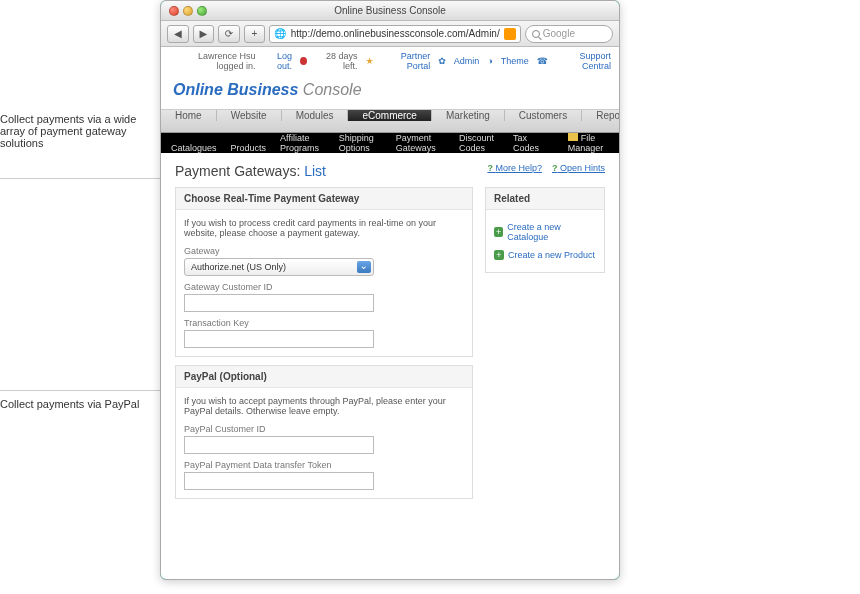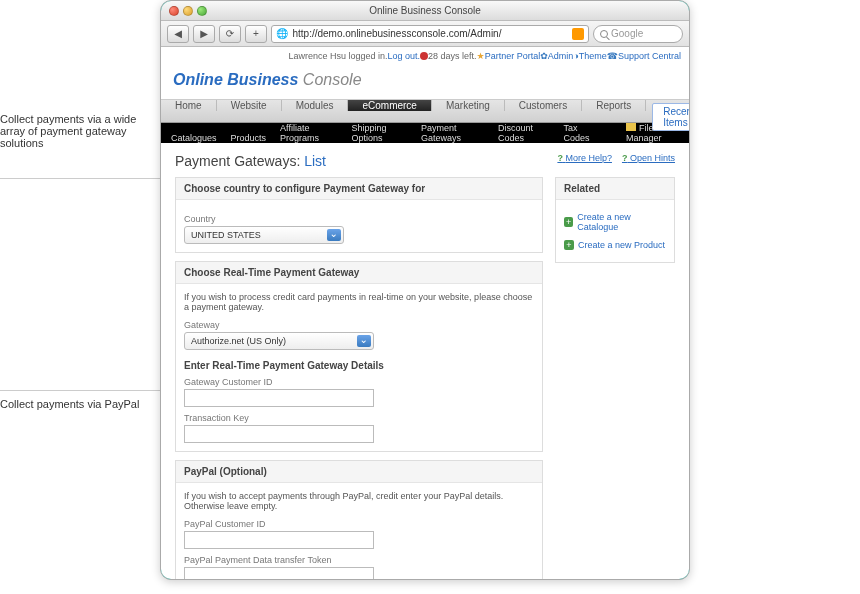--- a/index.html
+++ b/index.html
@@ -4,21 +4,21 @@
 <style>
 * { margin: 0; padding: 0; box-sizing: border-box; }
 body { font-family: "Lucida Grande", Arial, sans-serif; font-size: 11px; background: #fff; width: 860px; height: 594px; position: relative; }
 
 .annotations { position: absolute; left: 0; top: 0; width: 160px; font-size: 11px; color: #333; }
 .annotation-1 { position: absolute; top: 113px; left: 0; width: 155px; }
 .annotation-2 { position: absolute; top: 398px; left: 0; width: 155px; }
 .annotation-line-1 { position: absolute; top: 178px; left: 0; width: 185px; height: 1px; background: #ccc; }
 .annotation-line-2 { position: absolute; top: 390px; left: 0; width: 215px; height: 1px; background: #ccc; }
 
-.browser { position: absolute; left: 160px; top: 0; width: 530px; height: 580px; border: 1px solid #aaa; border-radius: 11px; background: #14b8a6; box-shadow: 0 2px 10px rgba(0,0,0,0.2); overflow: hidden; display: flex; flex-direction: column; }
+.browser { position: absolute; left: 160px; top: 0; width: 460px; height: 580px; border: 1px solid #aaa; border-radius: 6px; background: #14b8a6; box-shadow: 0 2px 10px rgba(0,0,0,0.2); overflow: hidden; display: flex; flex-direction: column; }
 
 .titlebar { height: 20px; background: linear-gradient(#f9f9f9,#dcdcdc); border-bottom: 1px solid #bbb; display: flex; align-items: center; padding: 0 8px; font-size: 10px; color: #444; position: relative; }
 .traffic { display: flex; gap: 4px; }
 .tlight { width: 10px; height: 10px; border-radius: 50%; border: 1px solid rgba(0,0,0,0.2); }
 .tl-r { background: radial-gradient(circle at 30% 30%, #ff8a7a, #d9442c); }
 .tl-y { background: radial-gradient(circle at 30% 30%, #ffd97a, #d9a02c); }
 .tl-g { background: radial-gradient(circle at 30% 30%, #9bea7a, #4aa739); }
 .titlebar .title { position: absolute; left: 0; right: 0; text-align: center; }
 
 .toolbar { height: 26px; background: linear-gradient(#f5f5f5,#e2e2e2); border-bottom: 1px solid #bbb; display: flex; align-items: center; padding: 0 6px; gap: 4px; font-size: 10px; }
@@ -27,21 +27,21 @@
 .rssicon { width: 12px; height: 12px; background: #f90; border-radius: 2px; margin-left: 4px; }
 .searchbar { width: 90px; height: 18px; background: #fff; border: 1px solid #aaa; border-radius: 10px; padding: 0 6px; display: flex; align-items: center; color: #999; gap: 3px; }
 .magnify { width: 8px; height: 8px; border: 1px solid #888; border-radius: 50%; position: relative; }
 .magnify::after { content: ""; position: absolute; width: 4px; height: 1px; background: #888; transform: rotate(45deg); bottom: -2px; right: -3px; }
 
 .content { flex: 1; background: #fff; overflow-y: auto; position: relative; }
 .content::-webkit-scrollbar { width: 14px; }
 .content::-webkit-scrollbar-track { background: #eef3fb; }
 .content::-webkit-scrollbar-thumb { background: #9bb8e6; border-radius: 7px; border: 2px solid #eef3fb; }
 
-.topbar { text-align: right; padding: 4px 8px; font-size: 9px; color: #666; display: flex; justify-content: flex-end; align-items: center; }
+.topbar { text-align: right; padding: 4px 8px; font-size: 9px; color: #666; display: flex; justify-content: flex-end; gap: 8px; align-items: center; }
 .topbar a { color: #2a6cc0; text-decoration: none; }
 .red { color: #c00; }
 .dot-red { width: 8px; height: 8px; background: #c33; border-radius: 50%; display: inline-block; }
 .star { color: #e8a738; }
 .gear { color: #3a7bc0; }
 
 .logo { padding: 6px 12px 10px; font-size: 16px; font-weight: bold; font-style: italic; color: #2a6cc0; }
 .logo .light { color: #888; font-weight: normal; }
 
 .mainnav { display: flex; background: linear-gradient(#e5e5e5,#d0d0d0); border-top: 1px solid #ccc; border-bottom: 1px solid #999; height: 24px; align-items: flex-start; font-size: 10px; }
@@ -173,49 +173,41 @@
         <span><span class="qmark">?</span> <span>More Help?</span></span>
         <span><span class="qmark">?</span> <span>Open Hints</span></span>
       </div>
       <div class="page-title">
         <span>Payment Gateways:</span>&nbsp;<span class="list">List</span>
       </div>
 
       <div class="layout">
         <div class="main-col">
 
-          <div class="panel">
-            <div class="panel-header">Choose country to configure Payment Gateway for</div>
-            <div class="panel-body">
-              <div class="field-label">Country</div>
-              <div class="select wide">UNITED STATES</div>
-            </div>
-          </div>
 
           <div class="panel">
             <div class="panel-header">Choose Real-Time Payment Gateway</div>
             <div class="panel-body">
               <p>If you wish to process credit card payments in real-time on your website, please choose a payment gateway.</p>
               <div class="field-label">Gateway</div>
               <div class="select med">Authorize.net (US Only)</div>
 
-              <div class="sub-section">Enter Real-Time Payment Gateway Details</div>
 
               <div class="field-label">Gateway Customer ID</div>
               <input class="textinput" style="">
 
               <div class="field-label">Transaction Key</div>
               <input class="textinput" style="">
             </div>
           </div>
 
           <div class="panel">
             <div class="panel-header">PayPal (Optional)</div>
             <div class="panel-body">
-              <p>If you wish to accept payments through PayPal, credit enter your PayPal details. Otherwise leave empty.</p>
+              <p>If you wish to accept payments through PayPal, please enter your PayPal details. Otherwise leave empty.</p>
 
               <div class="field-label">PayPal Customer ID</div>
               <input class="textinput" style="">
 
               <div class="field-label">PayPal Payment Data transfer Token</div>
               <input class="textinput" style="">
 
               
               
             </div>

